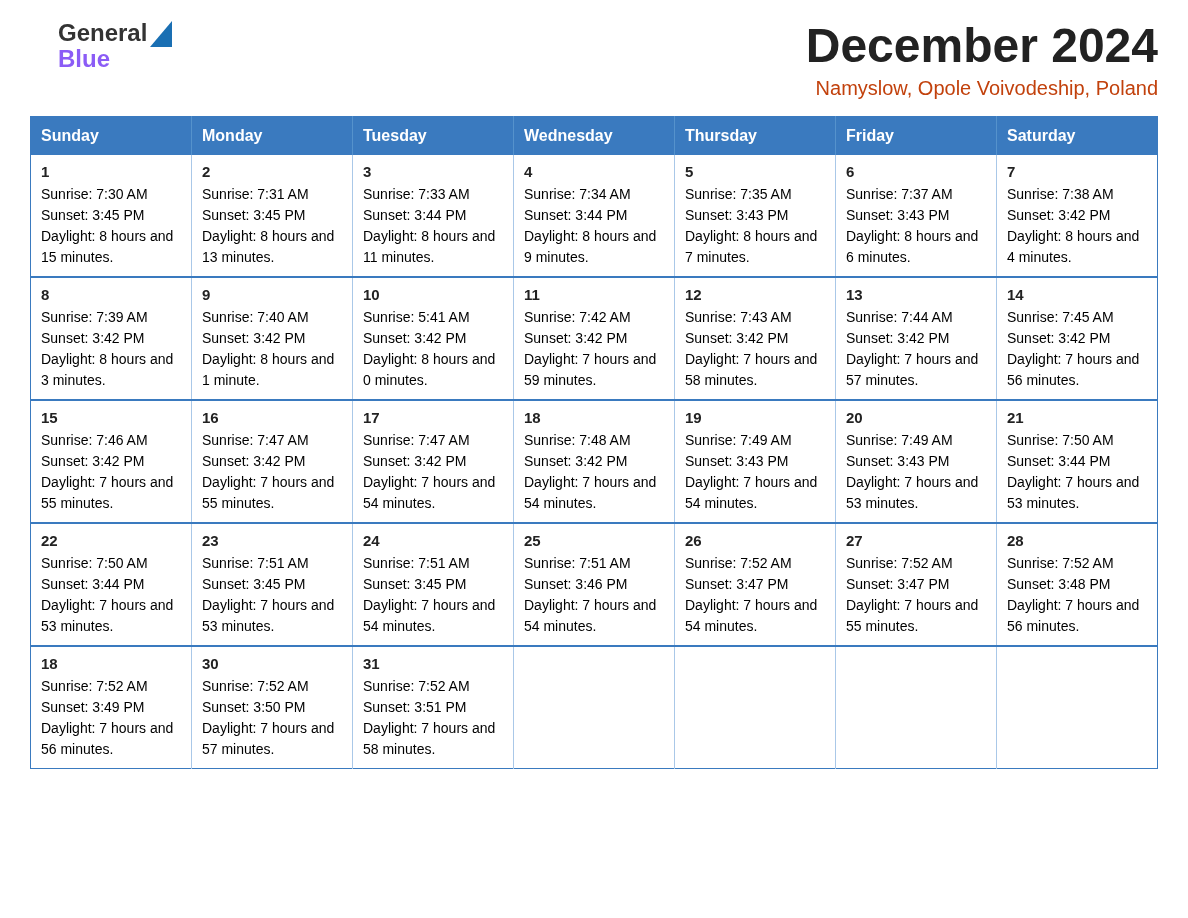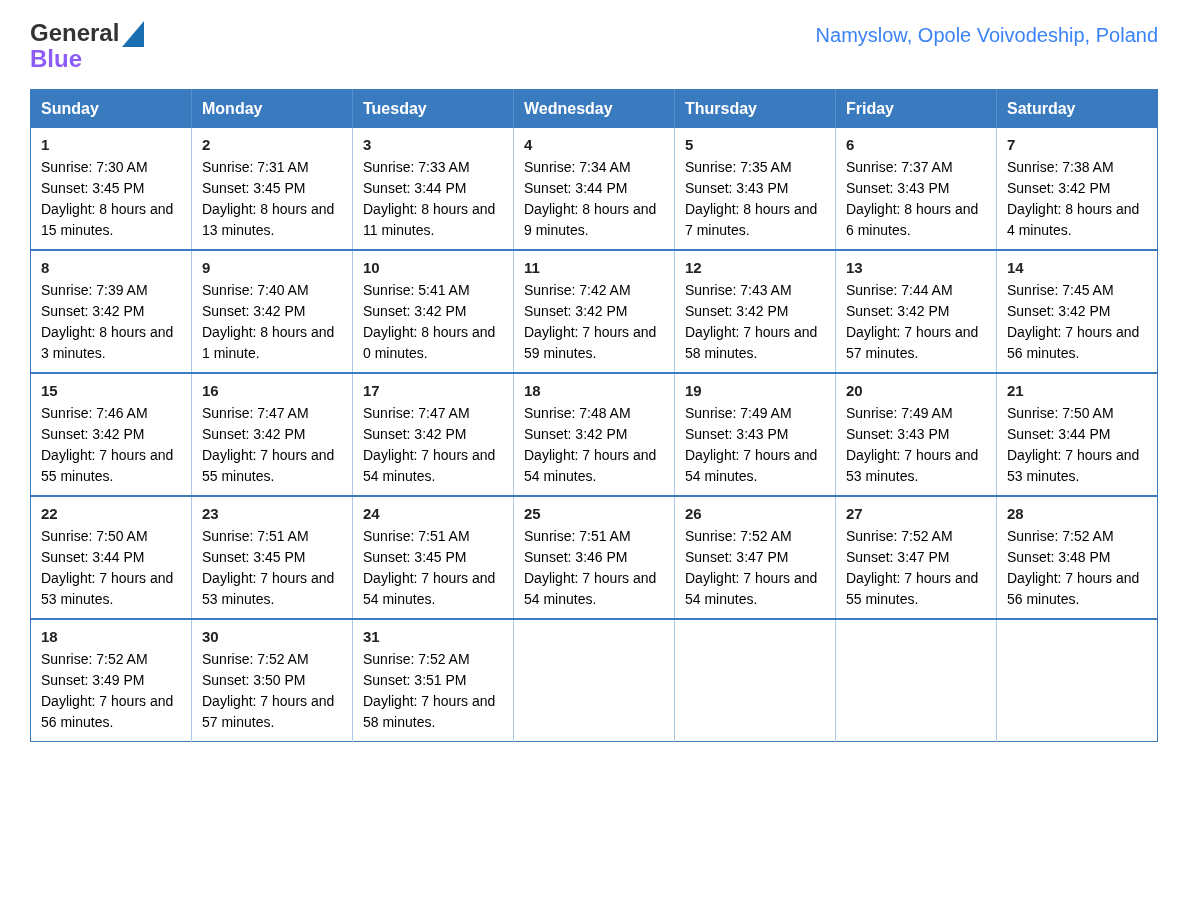--- a/index.html
+++ b/index.html
@@ -8,20 +8,21 @@
       background: #fff;
       padding: 20px 30px;
       width: 1188px;
       min-height: 918px;
     }
     .header-area {
       display: flex;
       justify-content: space-between;
       align-items: flex-start;
       margin-bottom: 16px;
+      margin-left: 28px;
     }
     .logo {
       display: flex;
       align-items: center;
     }
     .logo-wrapper {
       display: flex;
       flex-direction: column;
       line-height: 1.1;
     }
@@ -33,21 +34,21 @@
       text-align: right;
     }
     .month-year {
       font-size: 48px;
       font-weight: bold;
       color: #222;
       line-height: 1.1;
     }
     .location {
       font-size: 20px;
-      color: #3b82f6;
+      color: #c2410c;
       margin-top: 4px;
     }
     .calendar-table {
       width: 100%;
       border-collapse: collapse;
       border: 1px solid #3a7abf;
     }
     .calendar-table th {
       background-color: #3a7abf;
       color: #fff;
@@ -102,20 +103,21 @@
         <svg width="22" height="26" viewBox="0 0 22 26" style="margin-left:3px;margin-bottom:-2px;">
           <polygon points="0,26 22,0 22,26" fill="#1a6fb3"></polygon>
         </svg>
       </div>
       <div>
         <span style="font-size:24px;font-weight:bold;color:#8b5cf6;font-family:Arial,sans-serif;">Blue</span>
       </div>
     </div>
   </div>
   <div class="title-area">
+    <div class="month-year">December 2024</div>
     <div class="location">Namyslow, Opole Voivodeship, Poland</div>
   </div>
 </div>
 
 <table class="calendar-table">
   <thead>
     <tr>
     <th>Sunday</th>
         <th>Monday</th>
         <th>Tuesday</th>

